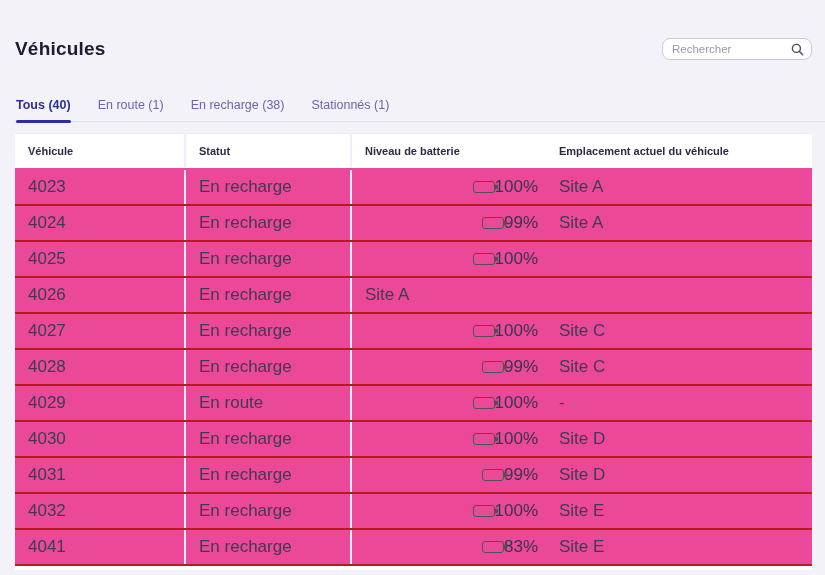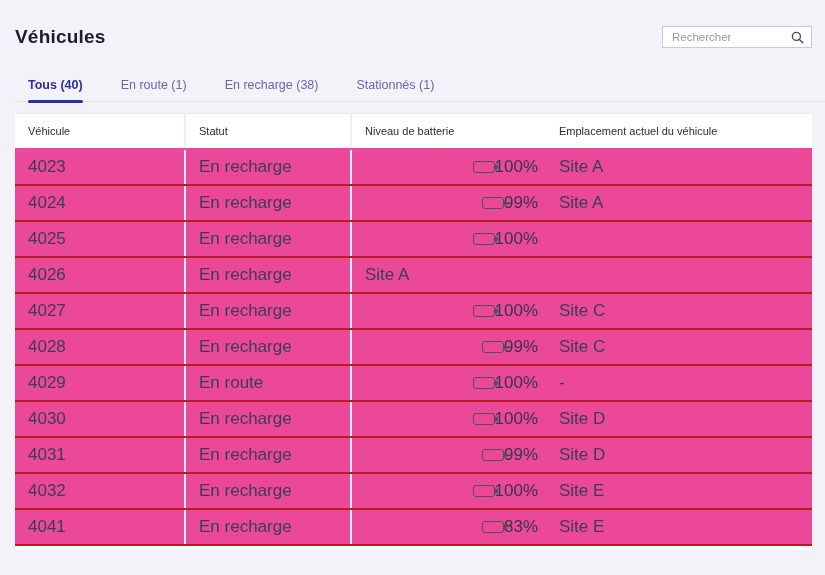--- a/index.html
+++ b/index.html
@@ -6,61 +6,62 @@
   body{
     width:825px;height:575px;overflow:hidden;position:relative;
     background:#f3f2f8;
     font-family:"Liberation Sans",sans-serif;
     -webkit-font-smoothing:antialiased;
   }
   
   .topbar{
     display:flex;justify-content:space-between;align-items:flex-start;
     padding:26px 13px 0 15px;
+    margin-top:12px;
   }
   .page-title{
     font-size:19px;font-weight:700;color:#1d1d31;letter-spacing:.2px;line-height:22px;
   }
   .search-box{
     display:flex;align-items:center;justify-content:space-between;
     width:150px;height:22px;box-sizing:border-box;
-    background:#ffffff;border:1px solid #c9c9da;border-radius:0;
+    background:#ffffff;border:1px solid #c9c9da;border-radius:8px;
     padding:0 7px 0 9px;
   }
   .search-box input{
     border:none;outline:none;background:transparent;
     width:112px;font-size:11.5px;color:#3c3c55;
     font-family:"Liberation Sans",sans-serif;padding:0;
   }
   .search-box input::placeholder{color:#9898aa;}
   .search-icon svg{display:block;}
   
   .tabs{
-    display:flex;gap:38px;margin-top:30px;padding-left:28px;
+    display:flex;gap:27px;margin-top:38px;padding-left:16px;
   }
   .tab{
     font-size:12.5px;color:var(--tab-inactive,#6e63b2);
     padding-bottom:9px;position:relative;cursor:pointer;white-space:nowrap;
   }
   .tab.active{color:var(--accent,#2e2ea2);font-weight:700;}
   .tab.active::after{
     content:"";position:absolute;left:0;right:0;bottom:-2px;height:3px;
     background:var(--accent,#2e2ea2);border-radius:2px;
   }
   .tabs-rule{height:1px;background:#dfe7df;margin-left:15px;}
   
   .table{
     margin:11px 13px 0 15px;background:#ffffff;
   }
   .thead,.row{
     display:grid;grid-template-columns:171px 166px 194px 1fr;
   }
   .thead{
     height:34px;border-bottom:2px solid #ec4899;
-    font-size:11px;font-weight:400;color:#2b2b45;
+    font-size:11px;font-weight:700;color:#2b2b45;
     border-top:1px solid #eceaf6;
   }
   .row{
     height:34px;border-bottom:2px solid #b91c1c;
     font-size:17px;color:#3c3c55;background:#ec4899;
   }
   .cell{
     display:flex;align-items:center;padding-left:13px;box-sizing:border-box;height:100%;
   }
   .cell.sep{border-right:2px solid #f0eefa;}

